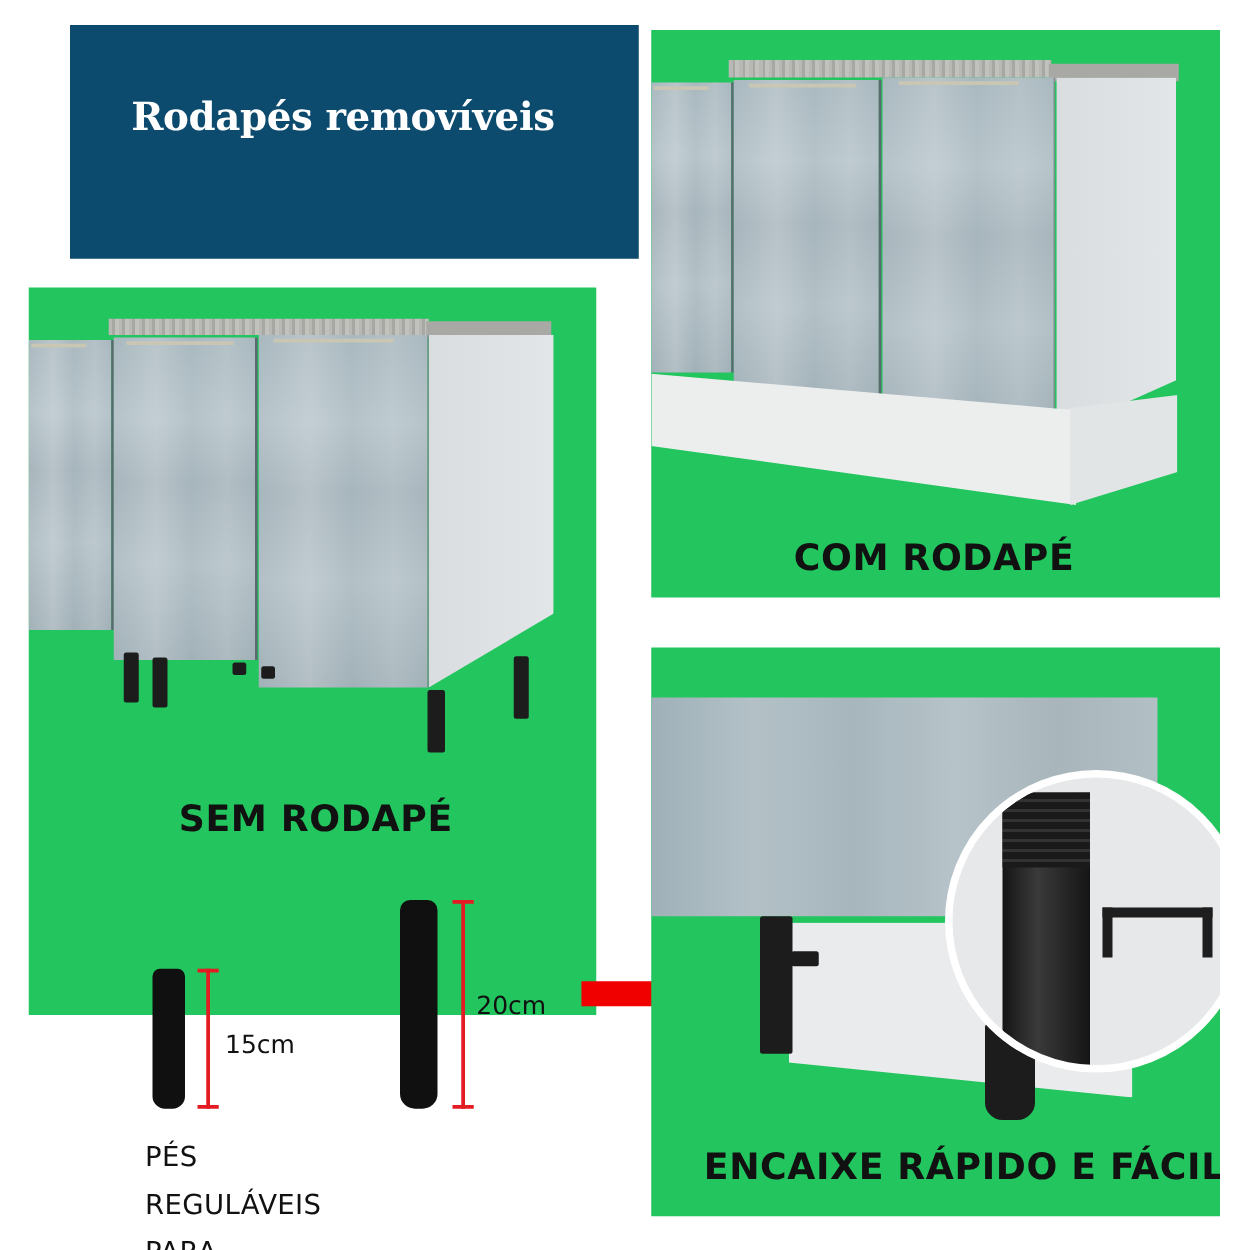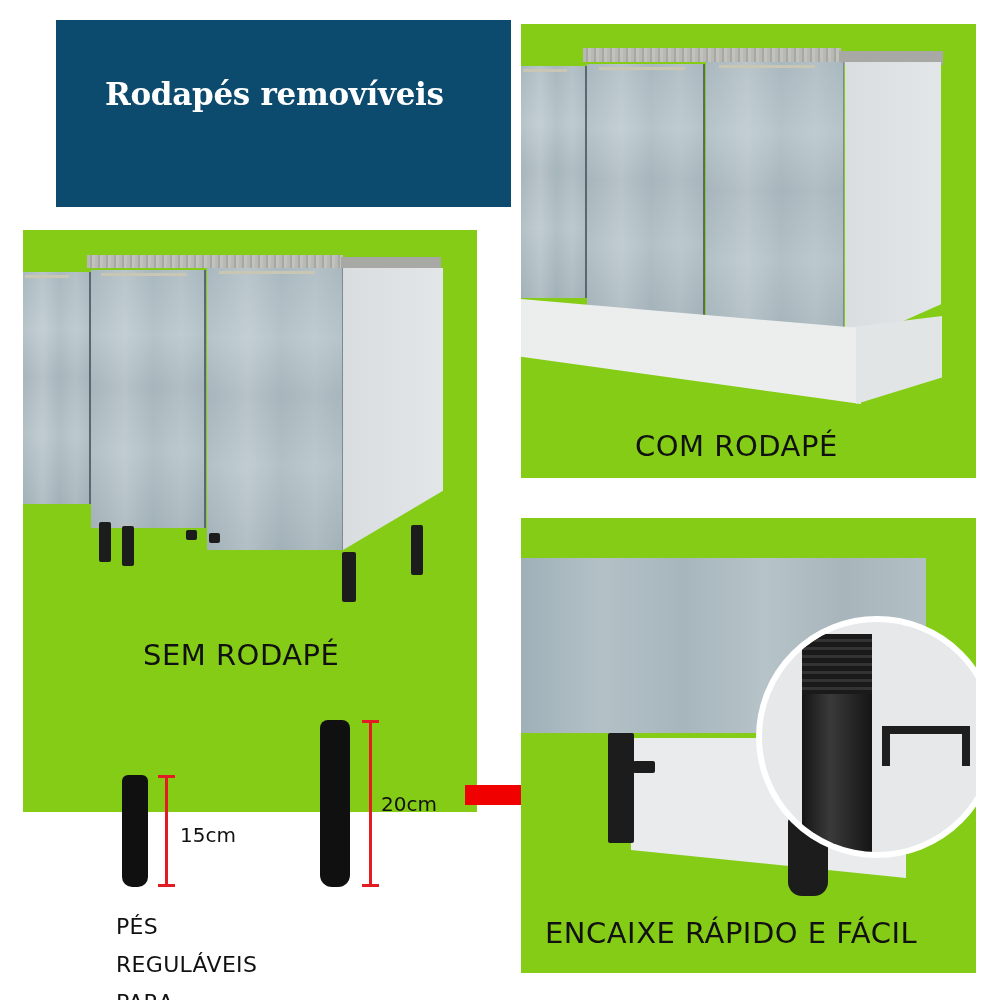--- a/index.html
+++ b/index.html
@@ -1,20 +1,20 @@
 <!DOCTYPE html>
 <html><head>
 <meta charset="utf-8">
 <style>
   html,body{margin:0;padding:0;}
   body{width:1000px;height:1000px;background:#ffffff;position:relative;overflow:hidden;font-family:"Liberation Sans",sans-serif;}
   .abs{position:absolute;}
   .header{left:24px;top:20px;width:455px;height:187px;background:#0c4a6e;margin-left:32px;}
   .header-text{position:absolute;left:49px;top:52px;color:#ffffff;font-family:"DejaVu Serif",serif;font-weight:bold;font-size:31px;line-height:44px;letter-spacing:-0.3px;}
-  .panel{background:#84cc16;overflow:hidden;}
+  .panel{background:#22c55e;overflow:hidden;font-weight:bold;}
   .p-sem{left:23px;top:230px;width:454px;height:582px;}
   .p-com{left:521px;top:24px;width:455px;height:454px;}
   .p-enc{left:521px;top:518px;width:455px;height:455px;}
   .caption{position:absolute;color:#111;font-family:"DejaVu Sans",sans-serif;font-size:29px;letter-spacing:0.5px;white-space:nowrap;}
   .door{position:absolute;background:linear-gradient(180deg,#a9b8bf 0%,#b6c4ca 25%,#a7b5bc 45%,#b3c1c7 70%,#a2b1b8 100%);border-right:2px solid #5b6870;}
   .door::after{content:"";position:absolute;inset:0;background:linear-gradient(90deg,rgba(255,255,255,0.0) 0%,rgba(255,255,255,0.18) 30%,rgba(255,255,255,0.0) 55%,rgba(255,255,255,0.12) 80%,rgba(255,255,255,0) 100%);}
   .handle{position:absolute;height:3px;background:#c9c6b4;}
   .counter{position:absolute;background:repeating-linear-gradient(90deg,#b8b8b4 0 3px,#a7a7a3 3px 5px,#c2c2bd 5px 8px);}
   .side{position:absolute;background:linear-gradient(90deg,#d9dde0,#e3e6e8);}
   .leg{position:absolute;background:#1c1c1c;border-radius:2px;}
@@ -97,14 +97,14 @@
     <div class="plinth" style="left:110px;top:220px;width:275px;height:140px;background:#e9ebec;clip-path:polygon(0 0,100% 0,100% 100%,0 80%);"></div>
     <div class="leg" style="left:87px;top:215px;width:26px;height:110px;"></div>
     <div class="leg" style="left:112px;top:243px;width:22px;height:12px;"></div>
     <div class="leg" style="left:267px;top:300px;width:40px;height:78px;border-radius:4px 4px 14px 14px;"></div>
     <div class="zoom-circle">
       <div style="position:absolute;left:40px;top:12px;width:70px;height:230px;background:linear-gradient(90deg,#151515,#3a3a3a 40%,#151515);"></div>
       <div style="position:absolute;left:40px;top:12px;width:70px;height:60px;background:repeating-linear-gradient(180deg,#1a1a1a 0 5px,#333 5px 8px);"></div>
       <div style="position:absolute;left:120px;top:104px;width:72px;height:32px;border:8px solid #1e1e1e;border-bottom:none;"></div>
     </div>
   </div>
-  <div class="caption" style="left:24px;top:398px;">ENCAIXE RÁPIDO E FÁCIL</div>
+  <div class="caption" style="left:42px;top:398px;">ENCAIXE RÁPIDO E FÁCIL</div>
 </div>
 
 </body></html>

